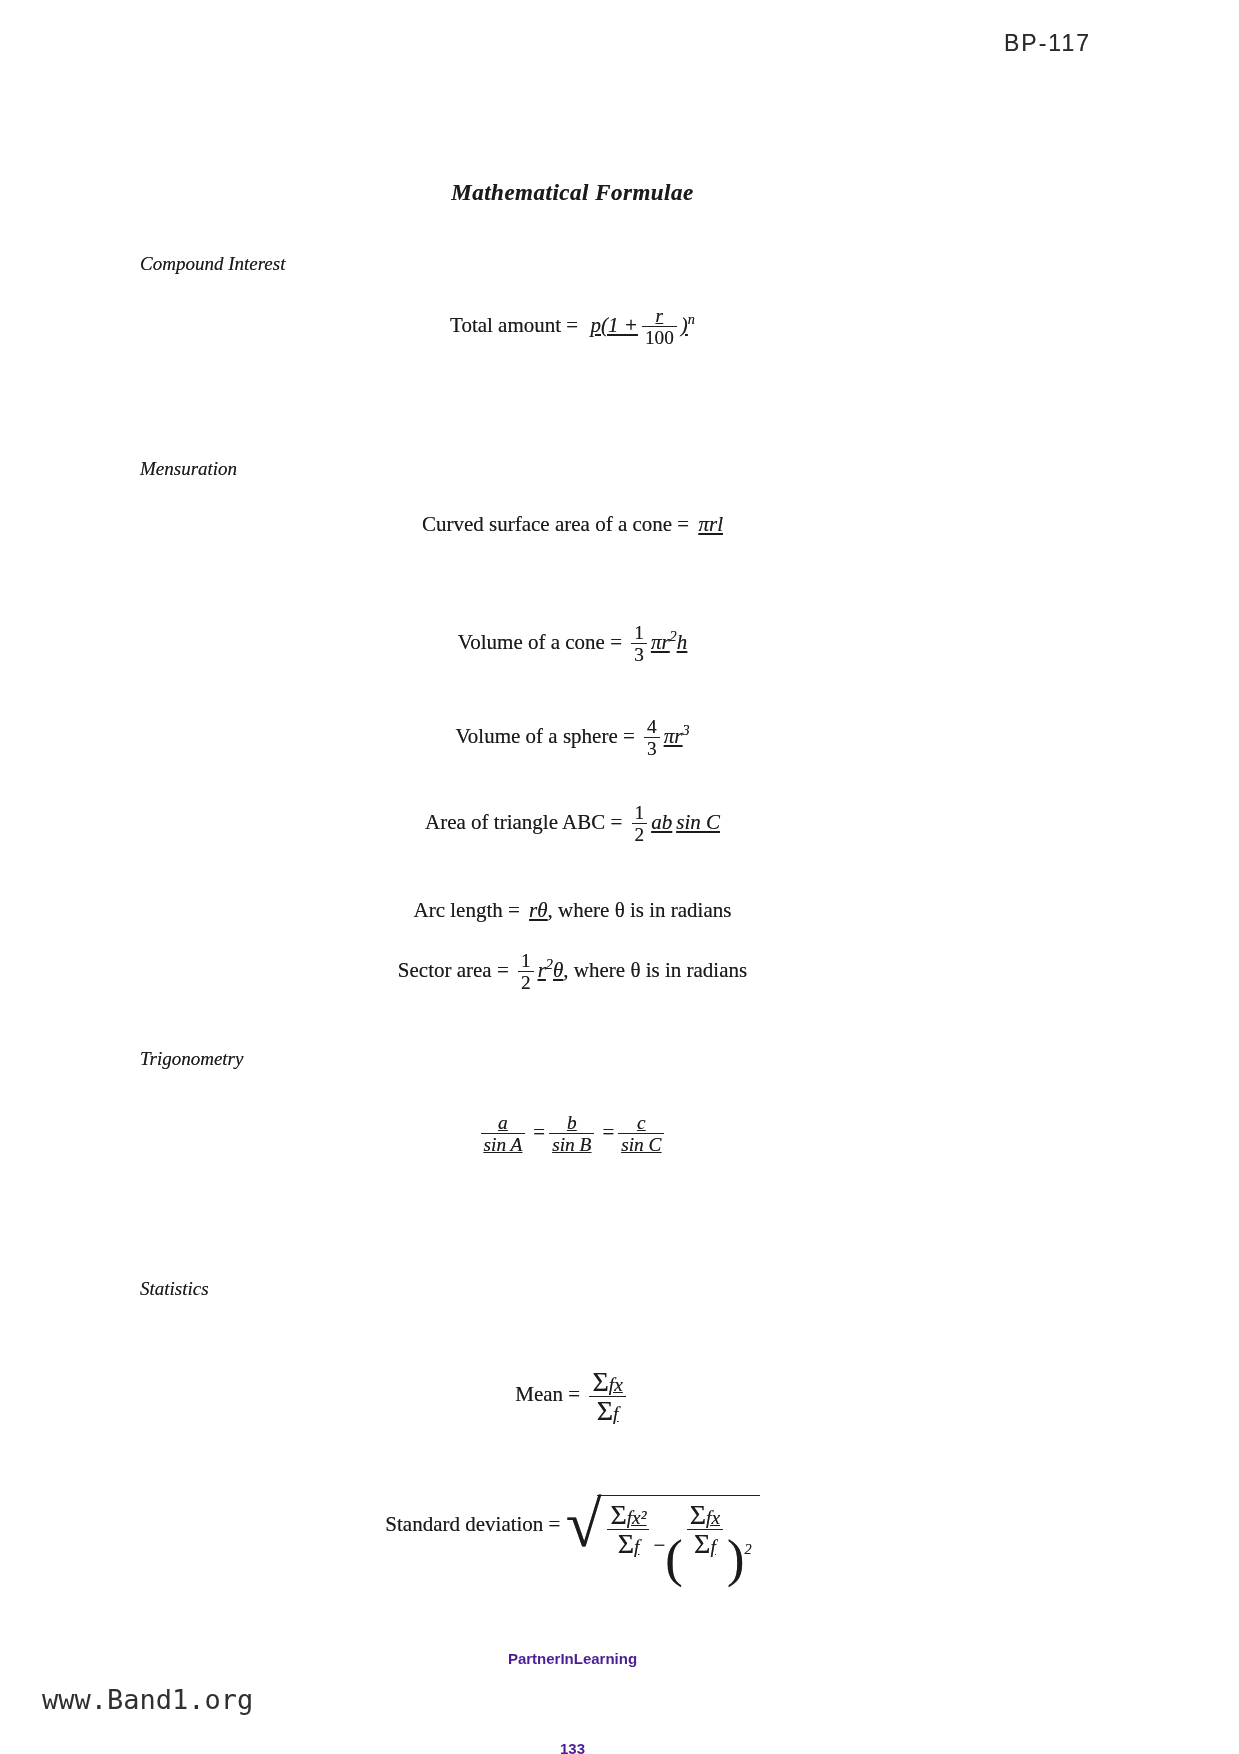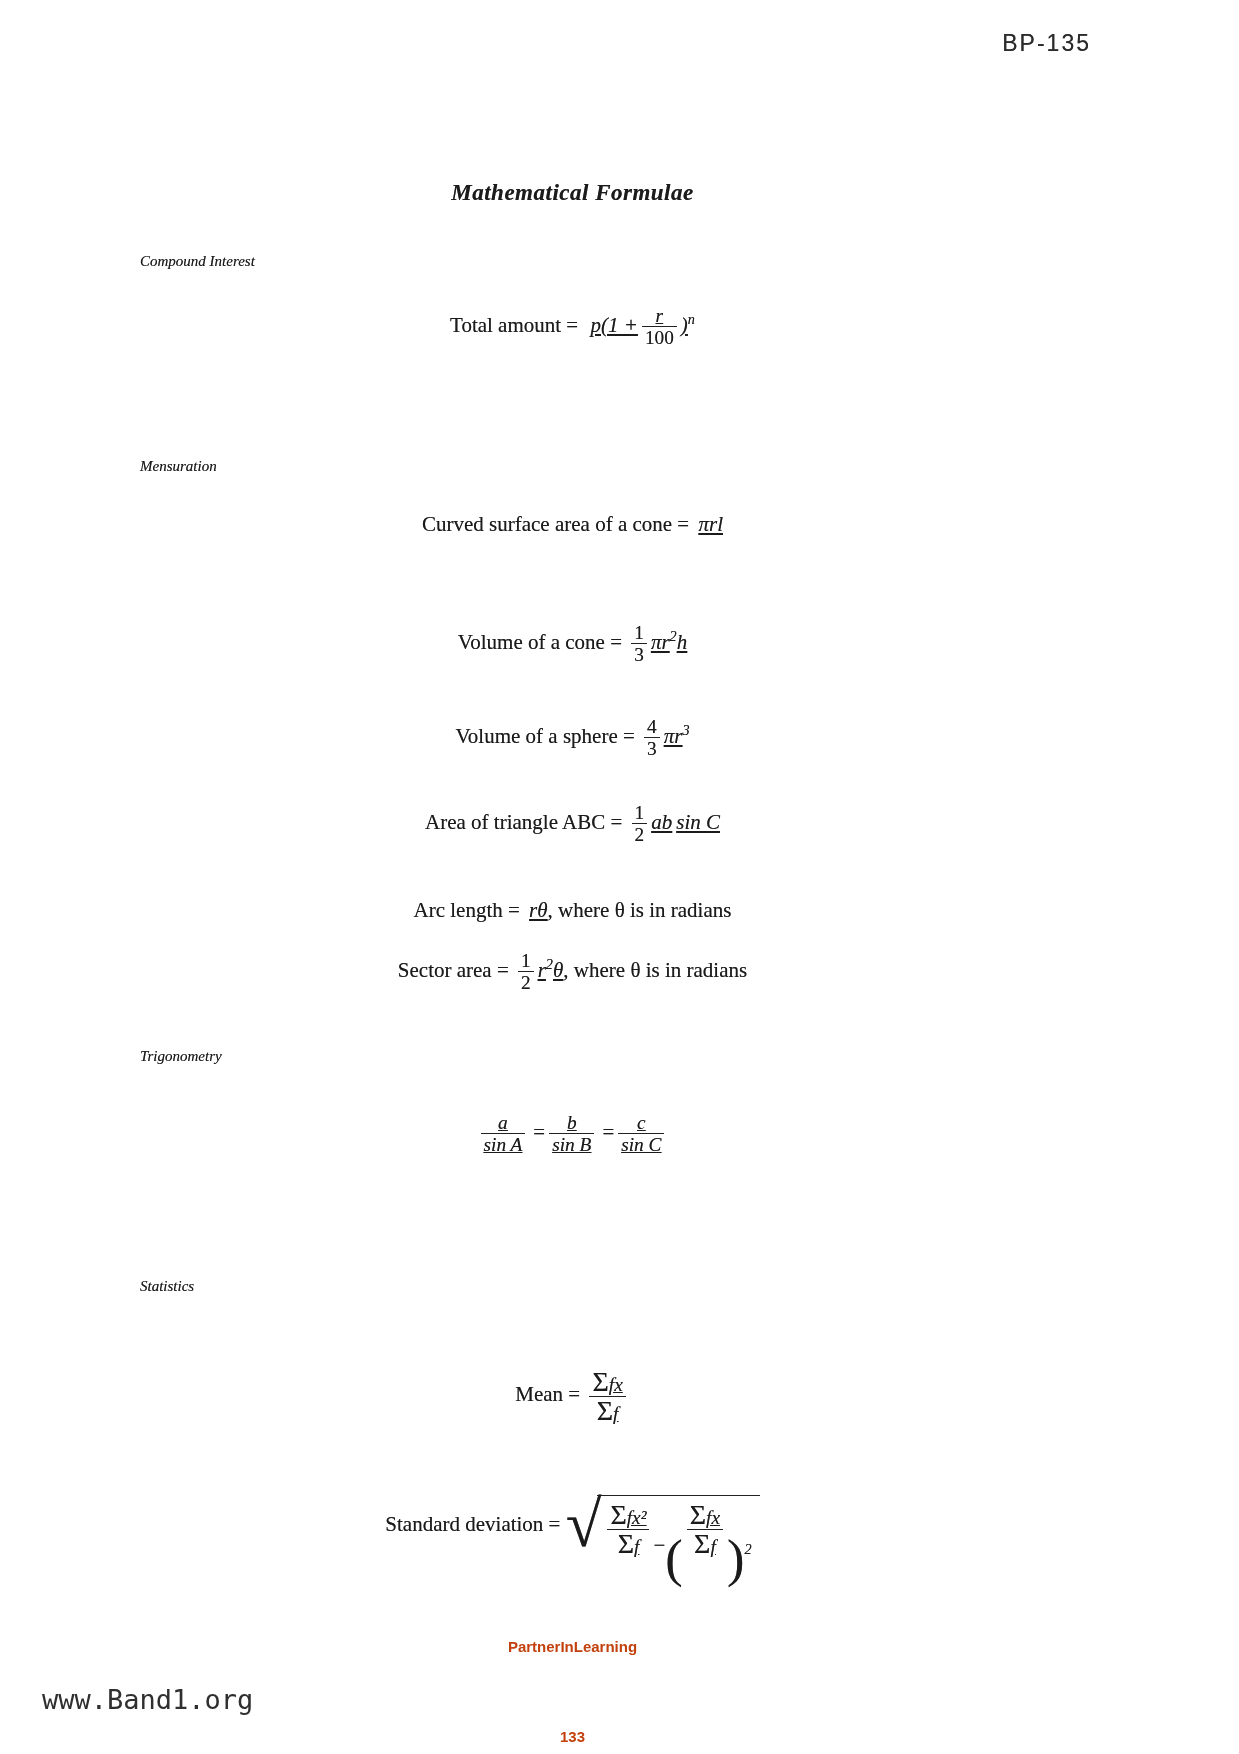--- a/index.html
+++ b/index.html
@@ -19,21 +19,21 @@
     font-size:23px; letter-spacing:2px; color:#2b2b2b;
   }
   .content { position:absolute; left:0; top:0; width:1145px; height:100%; }
   .doc-title {
     position:absolute; top:180px; left:0; width:100%;
     text-align:center; font-weight:bold; font-style:italic;
     font-size:23px; letter-spacing:0.5px;
   }
   .heading {
     position:absolute; left:140px;
-    font-style:italic; font-size:15px;
+    font-style:italic; font-size:19px;
   }
   .fline {
     position:absolute; left:0; width:100%;
     text-align:center; font-size:21px; white-space:nowrap;
   }
   .mi { font-style:italic;text-decoration:underline; }
   .rm { font-style:normal; }
   .sp-l { margin-left:7px; }
   .sp-s { margin-left:4px; }
   .sup { font-size:0.68em; vertical-align:0.55em; font-style:italic; }
@@ -55,37 +55,38 @@
     transform:translateY(-2px); margin-right:-4px;
   }
   .radicand {
     border-top:1.6px solid #222;
     padding:5px 8px 0 6px;
     display:inline-flex; align-items:flex-end;
   }
   .footer-brand, .footer-page {
     position:absolute; left:0; width:100%; text-align:center;
     font-family:"Liberation Sans", sans-serif;
-    font-size:15px; font-weight:bold; color:#c2410c;
+    font-size:15px; font-weight:bold; color:#4c1d95;
     text-shadow:none;
+    margin-top:12px;
   }
   .footer-brand { top:1638px; }
   .footer-page  { top:1728px; }
   .watermark {
     position:absolute; left:42px; top:1684px;
     font-family:"DejaVu Sans Mono", monospace;
     font-size:27px; color:#2f2f2f; text-shadow:none;
   }
 </style>
 </head>
 <body>
 
 <div class="page">
 
-  <div class="ref">BP-135</div>
+  <div class="ref">BP-117</div>
 
   <div class="content">
 
     <div class="doc-title">Mathematical Formulae</div>
 
     <div class="heading" style="top:253px;">Compound Interest</div>
 
     <div class="fline" style="top:305px;">
       <span class="rm">Total amount =</span>
       <span class="mi sp-l">p(1 +</span><span class="frac">

